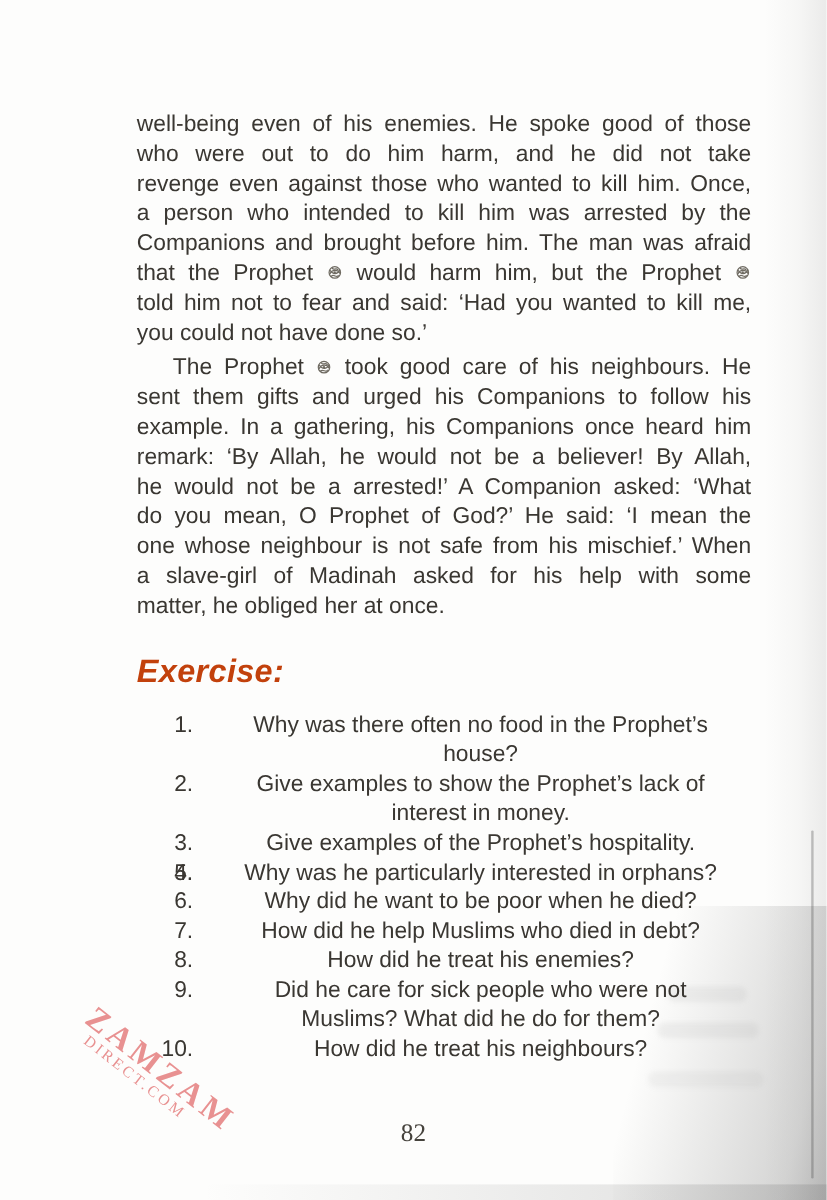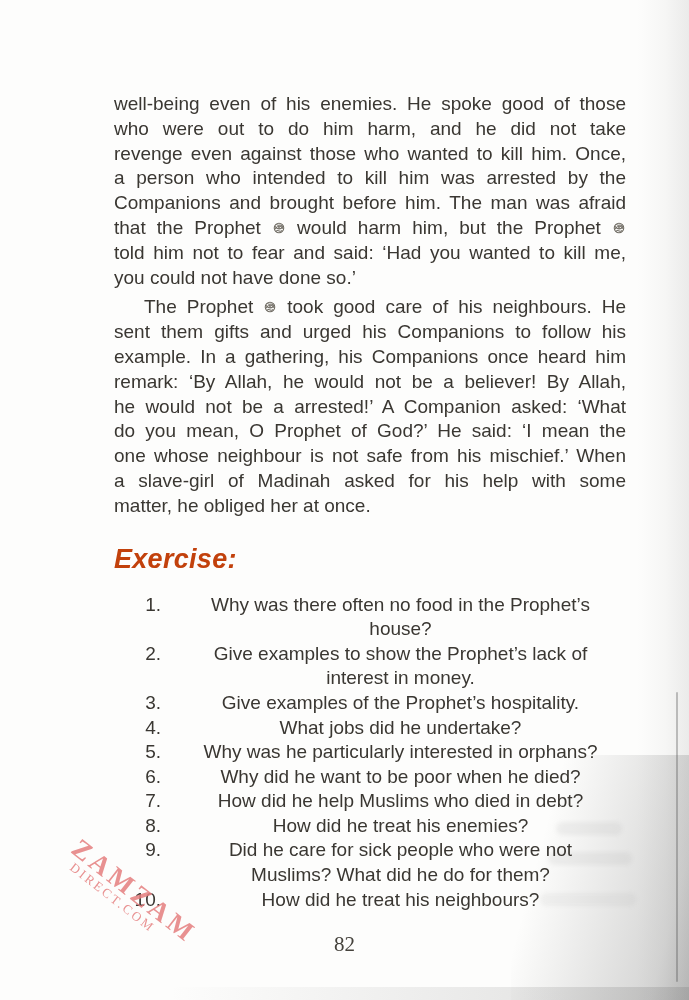--- a/index.html
+++ b/index.html
@@ -128,21 +128,20 @@
           <span class="qnum">2.</span>
           <div class="qline">Give examples to show the Prophet’s lack of</div>
           <div class="qline">interest in money.</div>
         </li>
         <li class="q">
           <span class="qnum">3.</span>
           <div class="qline">Give examples of the Prophet’s hospitality.</div>
         </li>
         <li class="q">
           <span class="qnum">4.</span>
-          <div class="qline">What jobs did he undertake?</div>
         </li>
         <li class="q">
           <span class="qnum">5.</span>
           <div class="qline">Why was he particularly interested in orphans?</div>
         </li>
         <li class="q">
           <span class="qnum">6.</span>
           <div class="qline">Why did he want to be poor when he died?</div>
         </li>
         <li class="q">

